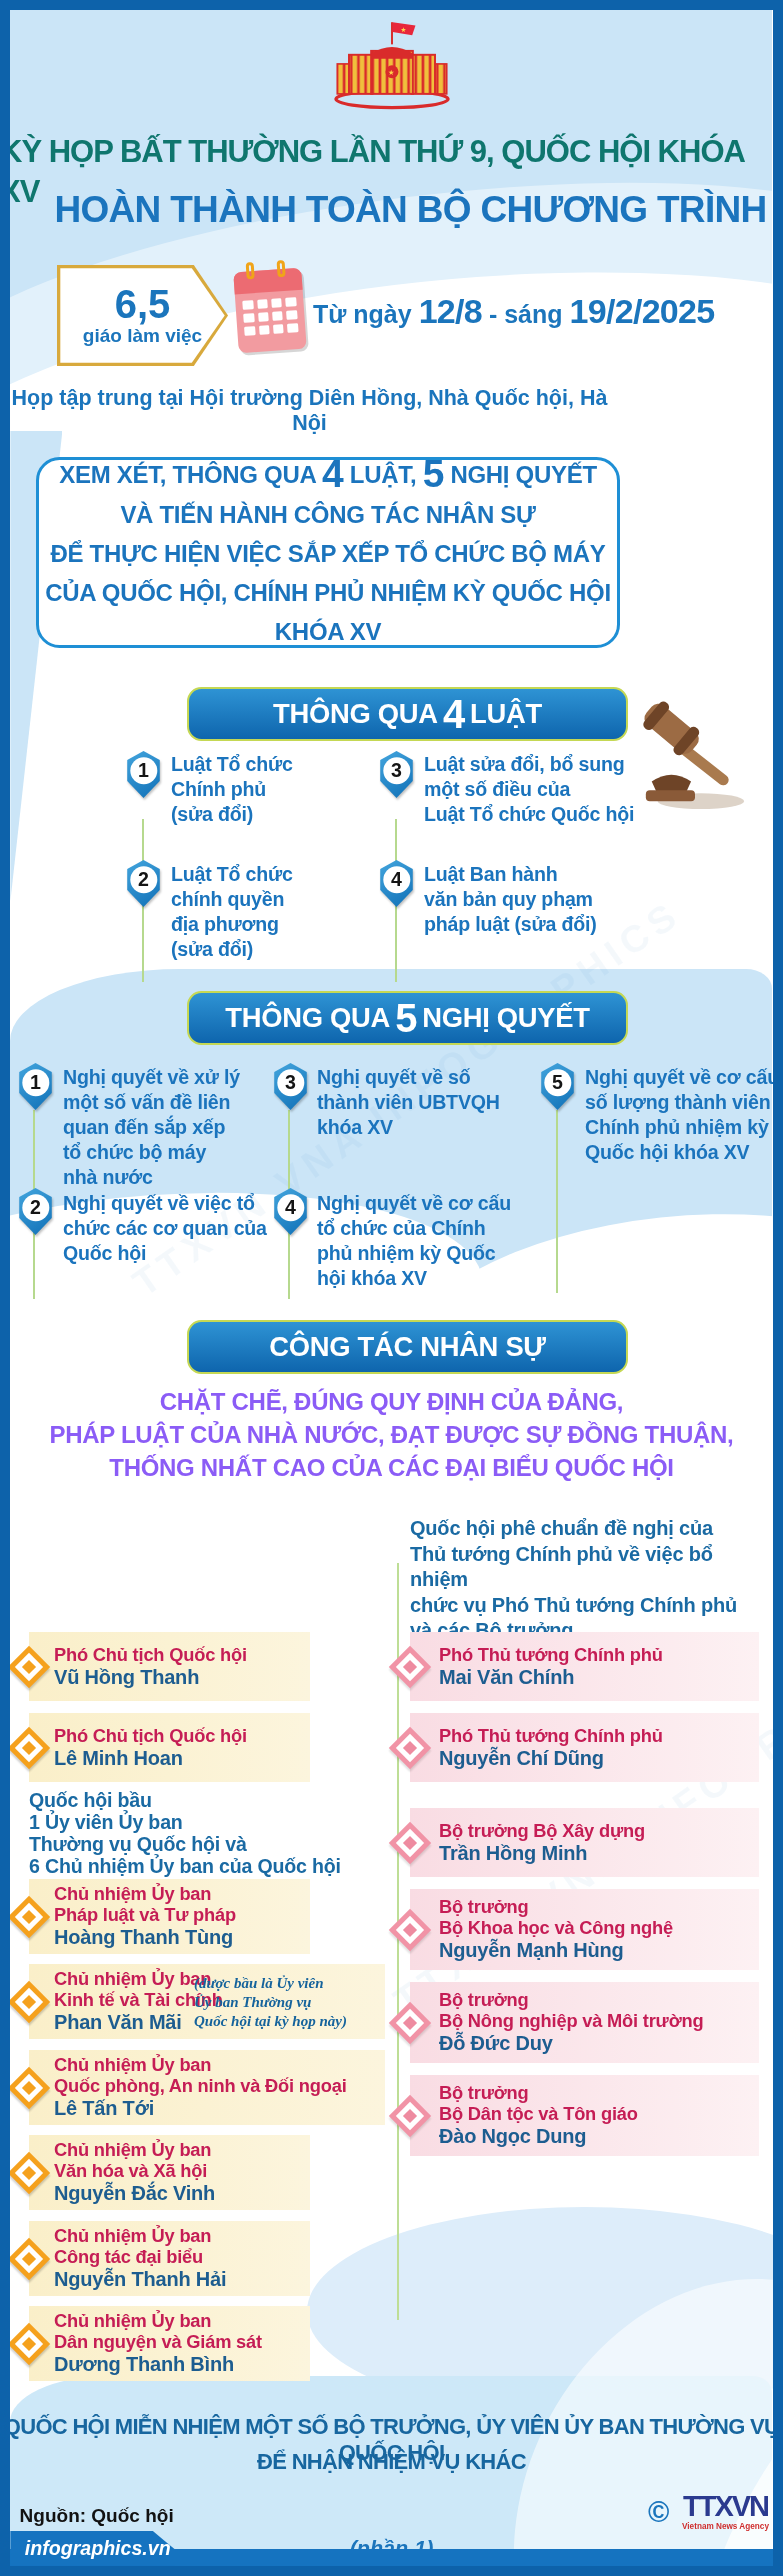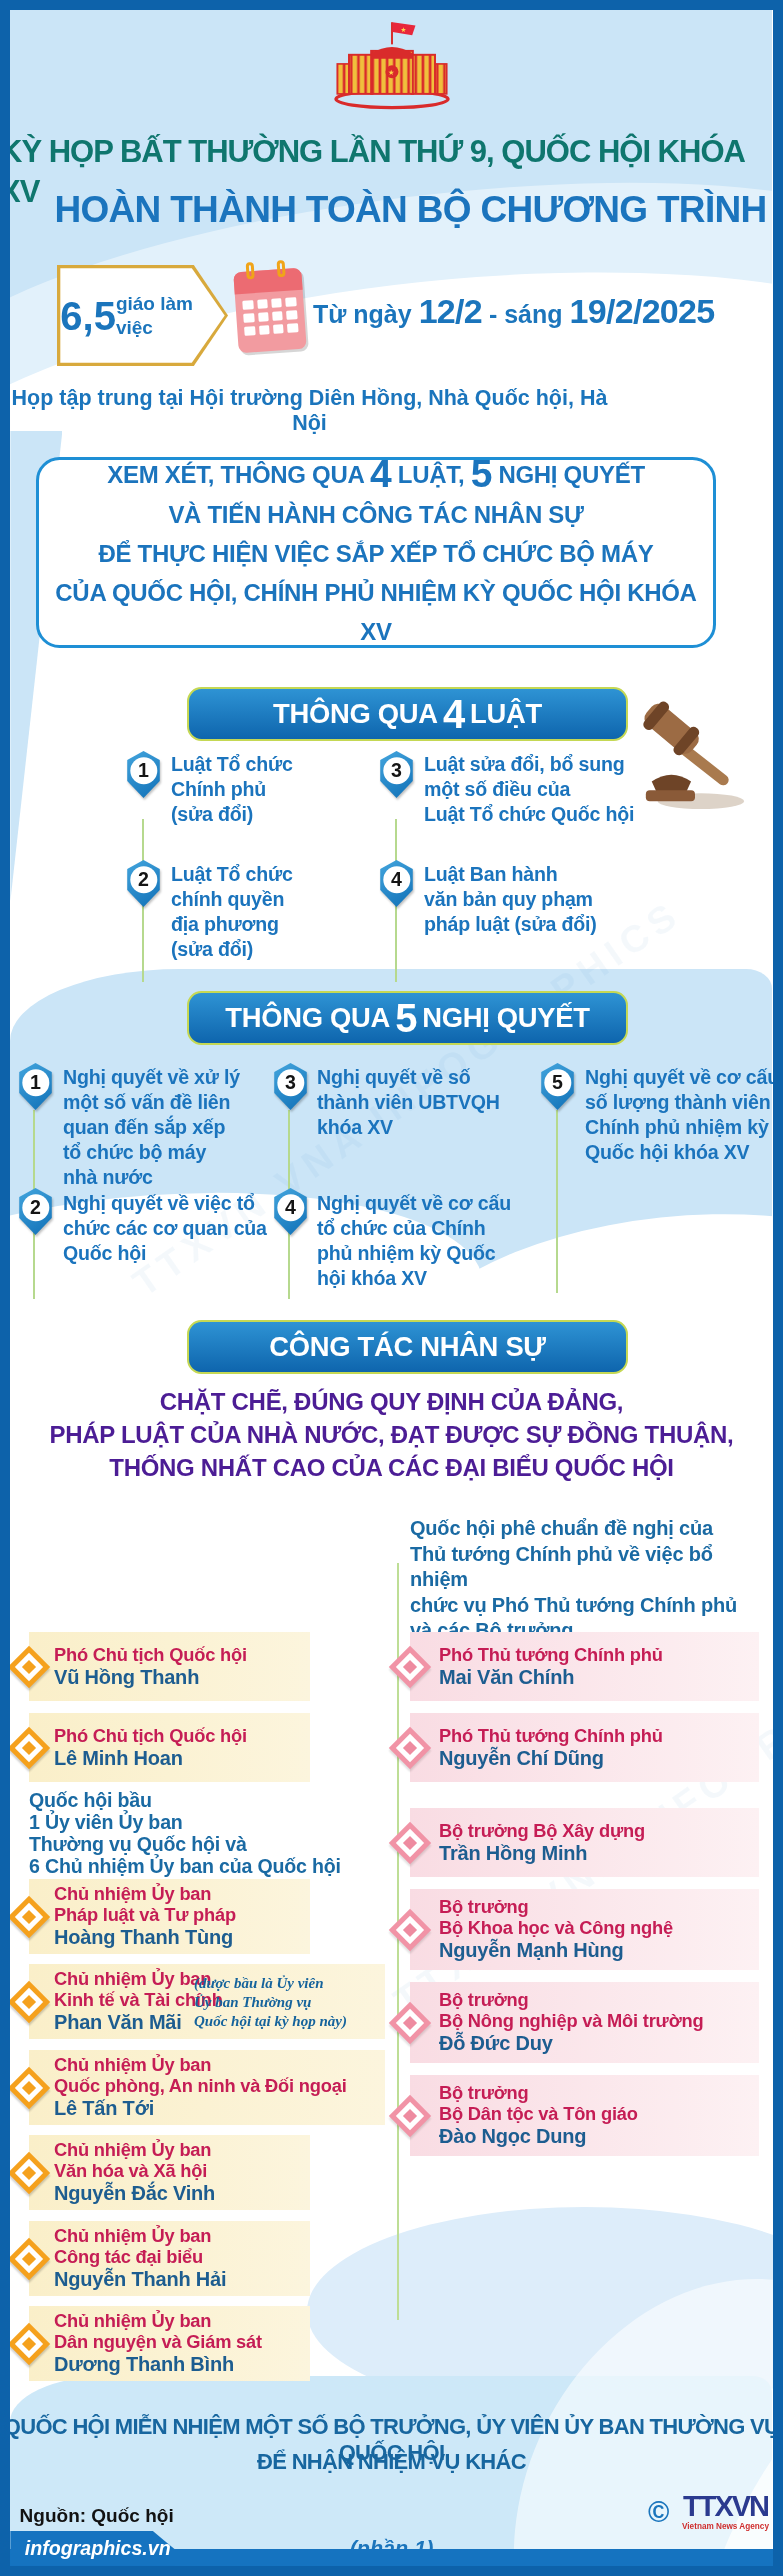--- a/index.html
+++ b/index.html
@@ -24,60 +24,60 @@
   .bsw2{right:-209px;top:2324px;width:274px;height:535px;background:rgba(255,255,255,.75);transform:rotate(24deg);}
   .watermark{position:absolute;font-weight:700;font-size:38px;letter-spacing:6.5px;color:#1b75bc;opacity:.045;transform:rotate(-35deg);z-index:1;white-space:nowrap;}
 
   
   .title1{left:0;top:132px;width:783px;text-align:left;font-weight:800;font-size:31px;line-height:40px;letter-spacing:-1px;color:#0f766e;z-index:2;}
   .title2{left:0;top:185px;width:783px;text-align:center;font-weight:800;font-size:37px;line-height:50px;letter-spacing:-0.7px;color:#1b74bd;z-index:2;margin-left:19px;}
 
   .dur-badge{left:57px;top:265px;width:171px;height:101px;z-index:3;}
   .dur-out{position:absolute;inset:0;background:#d8a93c;clip-path:polygon(0 0,80% 0,100% 50%,80% 100%,0 100%);}
   .dur-in{position:absolute;inset:3.3px;background:#fff;clip-path:polygon(0 0,80% 0,100% 50%,80% 100%,0 100%);
-          display:flex;flex-direction:row;align-items:center;justify-content:center;color:#1b75bc;}
+          display:flex;flex-direction:column;align-items:center;justify-content:center;color:#1b75bc;}
   .dur-val{font-size:40px;font-weight:800;line-height:40px;}
   .dur-lab{font-size:19px;font-weight:700;line-height:23.5px;}
 
   .cal{left:236px;top:270px;width:68px;height:81px;transform:rotate(-4deg);z-index:3;}
   .cal-body{position:absolute;inset:0;background:#f29ba0;border-radius:7.8px;box-shadow:2px 2.6px 0 rgba(90,90,90,.25);}
   .cal-head{position:absolute;left:0;right:0;top:0;height:22px;background:#ec6b72;border-radius:7.8px 7.8px 0 0;}
   .cal-ring{position:absolute;top:-9.1px;width:7.8px;height:17px;border:3.3px solid #f0a419;border-radius:4.6px;background:transparent;}
   .cal-grid{position:absolute;left:7.2px;right:7.2px;top:29px;display:grid;grid-template-columns:repeat(4,1fr);gap:3.9px;}
   .cal-grid i{display:block;height:9.1px;background:#fff;border-radius:1.3px;}
 
   .dateline{left:313px;top:292px;width:457px;color:#1b75bc;font-weight:800;z-index:3;white-space:nowrap;}
   .dateline .sm{font-size:25px;}
   .dateline .bg{font-size:34px;letter-spacing:-0.7px;}
 
   .venue{left:0;top:386px;width:619px;text-align:center;font-size:21.5px;font-weight:800;color:#1b75bc;z-index:3;}
 
   
-  .overview{left:36px;top:457px;width:680px;height:191px;background:#fff;border:3.3px solid #1e8fd5;border-radius:23.5px;z-index:3;
+  .overview{left:36px;top:457px;width:584px;height:191px;background:#fff;border:3.3px solid #1e8fd5;border-radius:23.5px;z-index:3;
             display:flex;flex-direction:column;align-items:center;justify-content:center;color:#1b74bd;font-weight:800;}
   .overview .ln{font-size:24px;line-height:39px;letter-spacing:-0.3px;text-align:center;}
   .overview .bignum{font-size:39px;vertical-align:-3.9px;line-height:1;}
 
   
   .sec-header{position:absolute;left:187px;width:441px;height:54px;border-radius:14.4px;z-index:4;
               background:linear-gradient(180deg,#2e93d4,#0e65ad);border:2px solid #c5d854;color:#fff;
               display:flex;align-items:center;justify-content:center;font-weight:800;font-size:27.4px;letter-spacing:-0.3px;}
   .sec-header .big{font-size:40px;margin:0 5.2px;line-height:1;}
 
   
   .gline{position:absolute;width:2px;background:#b6d98e;z-index:2;}
   .nbadge{position:absolute;width:37px;height:47px;z-index:4;filter:drop-shadow(1.3px 2px 1.3px rgba(0,0,0,.25));}
   .nbadge .shape{position:absolute;inset:0;background:linear-gradient(145deg,#44a6de,#0f6fb6);
                  clip-path:polygon(50% 0,94% 19%,94% 64%,50% 100%,6% 64%,6% 19%);}
   .nbadge .circ{position:absolute;left:50%;top:19.6px;transform:translate(-50%,-50%);width:27.4px;height:27.4px;border-radius:50%;
                 background:#fff;display:flex;align-items:center;justify-content:center;font-size:19.6px;font-weight:700;color:#151515;}
   .itemtext{position:absolute;font-size:19.6px;line-height:25px;font-weight:700;color:#1b74bd;z-index:4;letter-spacing:-0.2px;}
 
   
-  .teal{position:absolute;left:0;width:783px;text-align:center;font-weight:800;font-size:24px;color:#4c1d95;letter-spacing:-0.3px;z-index:4;}
+  .teal{position:absolute;left:0;width:783px;text-align:center;font-weight:800;font-size:24px;color:#8b5cf6;letter-spacing:-0.3px;z-index:4;}
   .colhead{position:absolute;font-weight:800;color:#1a6aa3;z-index:4;letter-spacing:-0.2px;}
   .divider{position:absolute;left:397px;top:1563px;width:2px;height:757px;background:#bede96;z-index:2;}
 
   .card{position:absolute;display:flex;flex-direction:column;justify-content:center;padding-left:25px;z-index:4;}
   .card.cream{background:linear-gradient(90deg,#faefc9,#fcf5dd);}
   .card.pink{background:linear-gradient(90deg,#f9dce3,#fdf1f3);}
   .card .role{font-size:18.3px;line-height:21px;font-weight:700;color:#c51d55;letter-spacing:-0.2px;}
   .card .pname{font-size:20px;line-height:25px;font-weight:800;color:#1d5d90;letter-spacing:-0.2px;}
   .card .note{position:absolute;left:165px;top:50%;transform:translateY(-50%);width:189px;
               font-style:italic;font-size:15px;line-height:19px;font-weight:700;color:#15639c;font-family:Liberation Serif, serif;}
@@ -170,21 +170,21 @@
         <i></i>
         <i></i>
         <i></i>
         <i></i>
         <i></i>
         <i></i>
     </div>
   </div>
 
   <div class="abs dateline">
-    <span class="sm">Từ ngày </span><span class="bg">12/2</span><span class="sm"> - sáng </span><span class="bg">19/2/2025</span>
+    <span class="sm">Từ ngày </span><span class="bg">12/8</span><span class="sm"> - sáng </span><span class="bg">19/2/2025</span>
   </div>
 
   <div class="abs venue">Họp tập trung tại Hội trường Diên Hồng, Nhà Quốc hội, Hà Nội</div>
 
   <div class="abs overview">
     <div class="ln">
       <span>XEM XÉT, THÔNG QUA </span><span class="bignum">4</span><span> LUẬT, </span><span class="bignum">5</span><span> NGHỊ QUYẾT</span>
     </div>
     <div class="ln">VÀ TIẾN HÀNH CÔNG TÁC NHÂN SỰ</div>
     <div class="ln">ĐỂ THỰC HIỆN VIỆC SẮP XẾP TỔ CHỨC BỘ MÁY</div>

